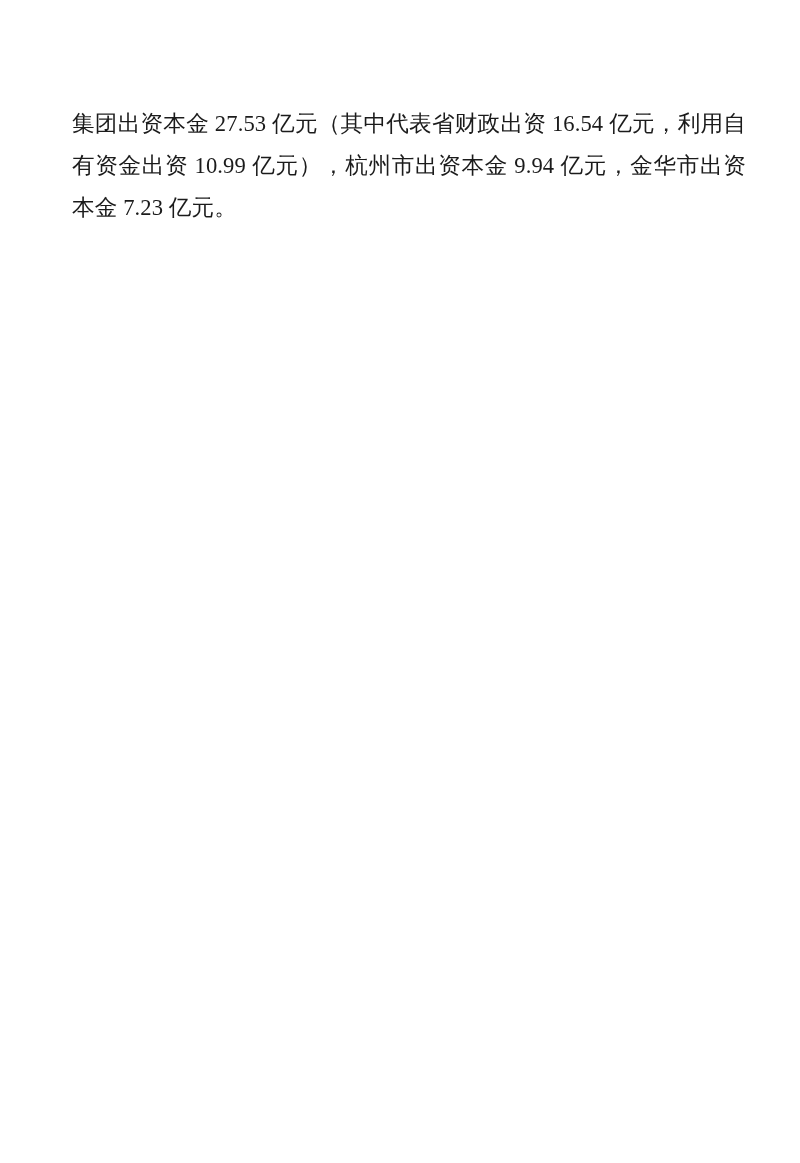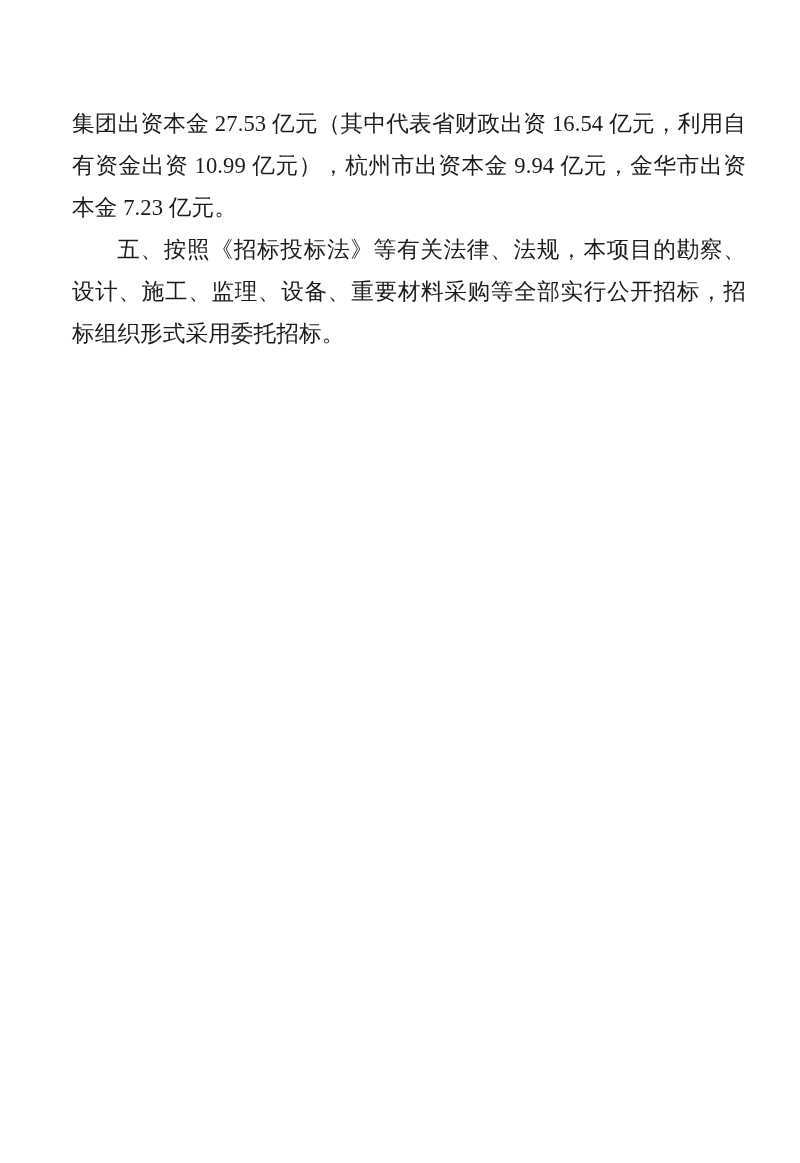--- a/index.html
+++ b/index.html
@@ -63,21 +63,20 @@
 
 <div class="page">
 
   <div class="doc-body">
 
     <p class="para">集团出资本金 27.53 亿元（其中代表省财政出资 16.54 亿元，利用自有资金出资 10.99 亿元），杭州市出资本金 9.94 亿元，金华市出资本金 7.23 亿元。</p>
 
 
 
 
-    <p class="para indent">五、按照《招标投标法》等有关法律、法规，本项目的勘察、设计、施工、监理、设备、重要材料采购等全部实行公开招标，招标组织形式采用委托招标。</p>
 
 
 
 
 
   </div>
 
   <div class="footer">— 3 —</div>
 
 </div>

